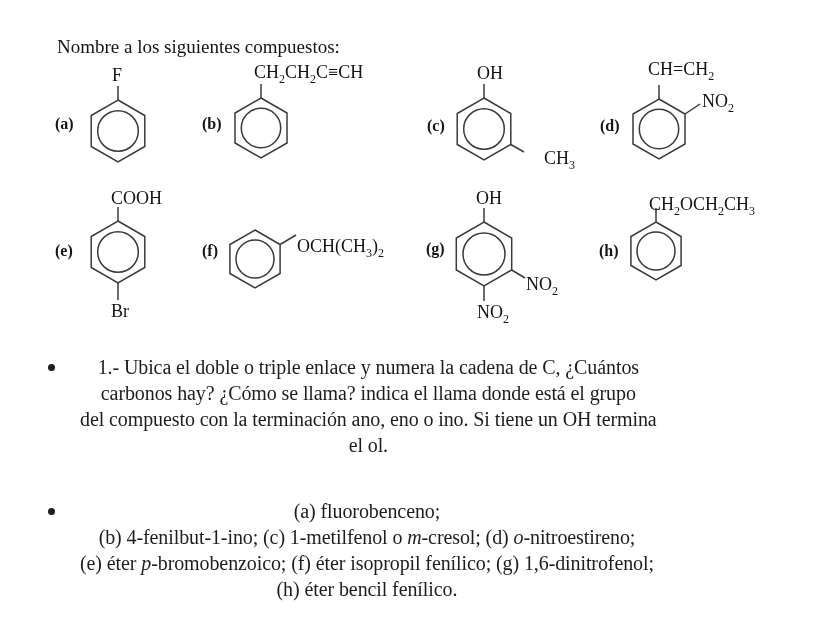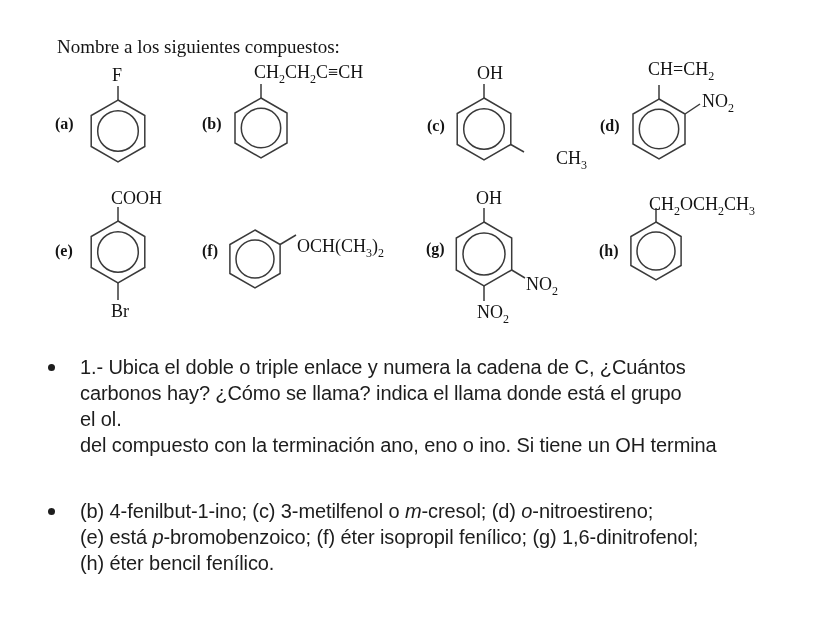--- a/index.html
+++ b/index.html
@@ -1,18 +1,18 @@
 <!DOCTYPE html>
 <html><head>
 <meta charset="utf-8">
 <style>
   html,body{margin:0;padding:0;background:#ffffff;}
   .page{
     position:relative;width:828px;height:621px;background:#ffffff;overflow:hidden;
-    font-family:"Liberation Serif","DejaVu Serif",serif;color:#1c1c1c;
+    font-family:"Liberation Serif","DejaVu Serif",serif;color:#1c1c1c;text-align:center;
   }
   .title{
     position:absolute;left:57px;top:36px;
     font-family:"Liberation Serif","DejaVu Serif",serif;
     font-size:19px;color:#141414;white-space:nowrap;
   }
   .chem-svg{position:absolute;left:0;top:0;}
   .hex,.ring,.bond{fill:none;stroke:#3a3a3a;stroke-width:1.5px;}
   .clabel{
     position:absolute;font-family:"Liberation Serif","DejaVu Serif",serif;
@@ -20,21 +20,21 @@
   }
   .formula{
     position:absolute;font-family:"Liberation Serif","DejaVu Serif",serif;
     font-size:18px;color:#141414;white-space:nowrap;line-height:1;
   }
   .formula sub{font-size:12px;line-height:0;}
   .bullet-dot{
     position:absolute;width:7px;height:7px;border-radius:50%;background:#1d1d1d;
   }
   .btext{
-    position:absolute;font-family:Liberation Sans, sans-serif;
+    position:absolute;font-family:Liberation Serif, serif;
     font-size:20px;line-height:26px;color:#1d1d1d;letter-spacing:-0.1px;
   }
   .btext .tline{white-space:nowrap;}
   .btext i{font-style:italic;}
 </style>
 </head>
 <body>
 
 <div class="page">
 
@@ -101,39 +101,40 @@
   <div class="clabel" style="left:427px;top:117px">(c)</div>
   <div class="clabel" style="left:600px;top:117px">(d)</div>
   <div class="clabel" style="left:55px;top:242px">(e)</div>
   <div class="clabel" style="left:202px;top:242px">(f)</div>
   <div class="clabel" style="left:426px;top:240px">(g)</div>
   <div class="clabel" style="left:599px;top:242px">(h)</div>
 
   <div class="formula" style="left:112px;top:66px"><span>F</span></div>
   <div class="formula" style="left:254px;top:63px"><span>CH</span><sub>2</sub><span>CH</span><sub>2</sub><span>C≡CH</span></div>
   <div class="formula" style="left:477px;top:64px"><span>OH</span></div>
-  <div class="formula" style="left:556px;top:149px"><span>CH</span><sub>3</sub></div>
+  <div class="formula" style="left:544px;top:149px"><span>CH</span><sub>3</sub></div>
   <div class="formula" style="left:648px;top:60px"><span>CH=CH</span><sub>2</sub></div>
   <div class="formula" style="left:702px;top:92px"><span>NO</span><sub>2</sub></div>
   <div class="formula" style="left:111px;top:189px"><span>COOH</span></div>
   <div class="formula" style="left:111px;top:302px"><span>Br</span></div>
   <div class="formula" style="left:297px;top:237px"><span>OCH(CH</span><sub>3</sub><span>)</span><sub>2</sub></div>
   <div class="formula" style="left:476px;top:189px"><span>OH</span></div>
   <div class="formula" style="left:526px;top:275px"><span>NO</span><sub>2</sub></div>
   <div class="formula" style="left:477px;top:303px"><span>NO</span><sub>2</sub></div>
   <div class="formula" style="left:649px;top:195px"><span>CH</span><sub>2</sub><span>OCH</span><sub>2</sub><span>CH</span><sub>3</sub></div>
 
   <div class="bullet-dot" style="left:48px;top:364px"></div>
   <div class="btext" style="left:80px;top:354px">
       <div class="tline"><span>1.- Ubica el doble o triple enlace y numera la cadena de C, ¿Cuántos</span></div>
       <div class="tline"><span>carbonos hay? ¿Cómo se llama? indica el llama donde está el grupo</span></div>
+      <div class="tline"><span>del compuesto con la terminación ano, eno o ino. Si tiene un OH termina</span></div>
       <div class="tline"><span>el ol.</span></div>
-      <div class="tline"><span>del compuesto con la terminación ano, eno o ino. Si tiene un OH termina</span></div>
     </div>
 
   <div class="bullet-dot" style="left:48px;top:508px"></div>
   <div class="btext" style="left:80px;top:498px">
-      <div class="tline"><span>(b) 4-fenilbut-1-ino; (c) 3-metilfenol o </span><i>m</i><span>-cresol; (d) </span><i>o</i><span>-nitroestireno;</span></div>
-      <div class="tline"><span>(e) está </span><i>p</i><span>-bromobenzoico; (f) éter isopropil fenílico; (g) 1,6-dinitrofenol;</span></div>
+      <div class="tline"><span>(a) fluorobenceno;</span></div>
+      <div class="tline"><span>(b) 4-fenilbut-1-ino; (c) 1-metilfenol o </span><i>m</i><span>-cresol; (d) </span><i>o</i><span>-nitroestireno;</span></div>
+      <div class="tline"><span>(e) éter </span><i>p</i><span>-bromobenzoico; (f) éter isopropil fenílico; (g) 1,6-dinitrofenol;</span></div>
       <div class="tline"><span>(h) éter bencil fenílico.</span></div>
     </div>
 
 </div>
 
 </body></html>

